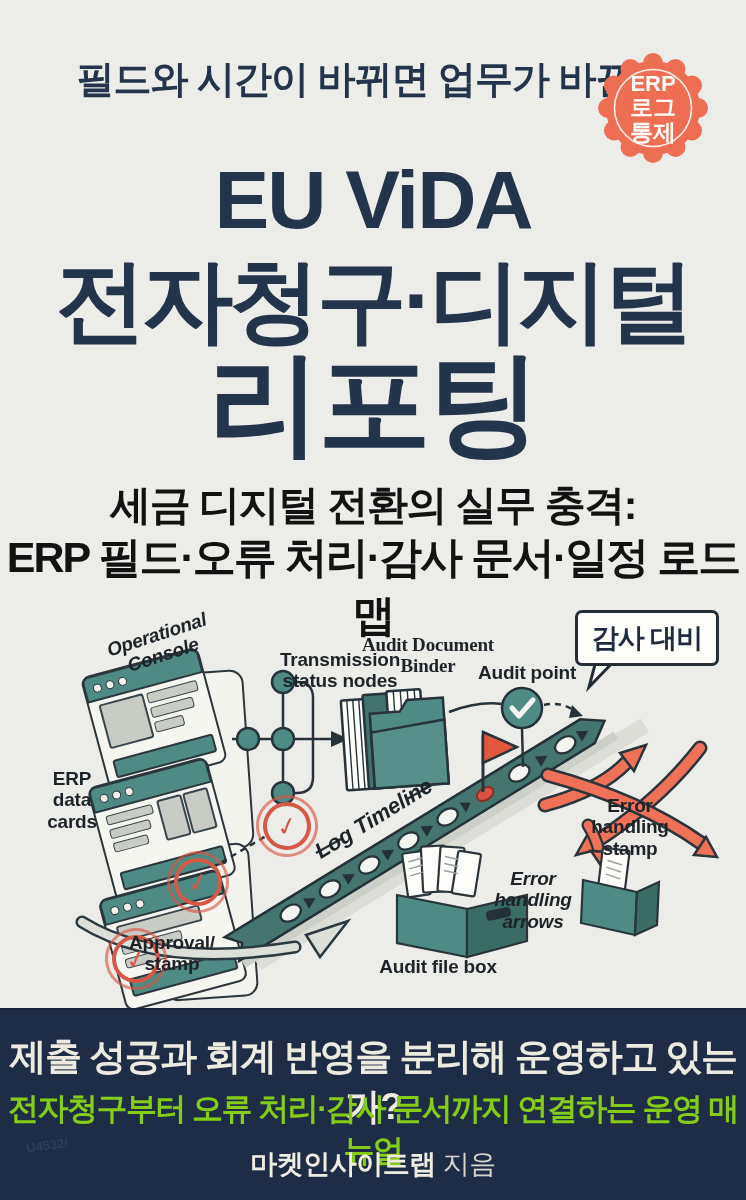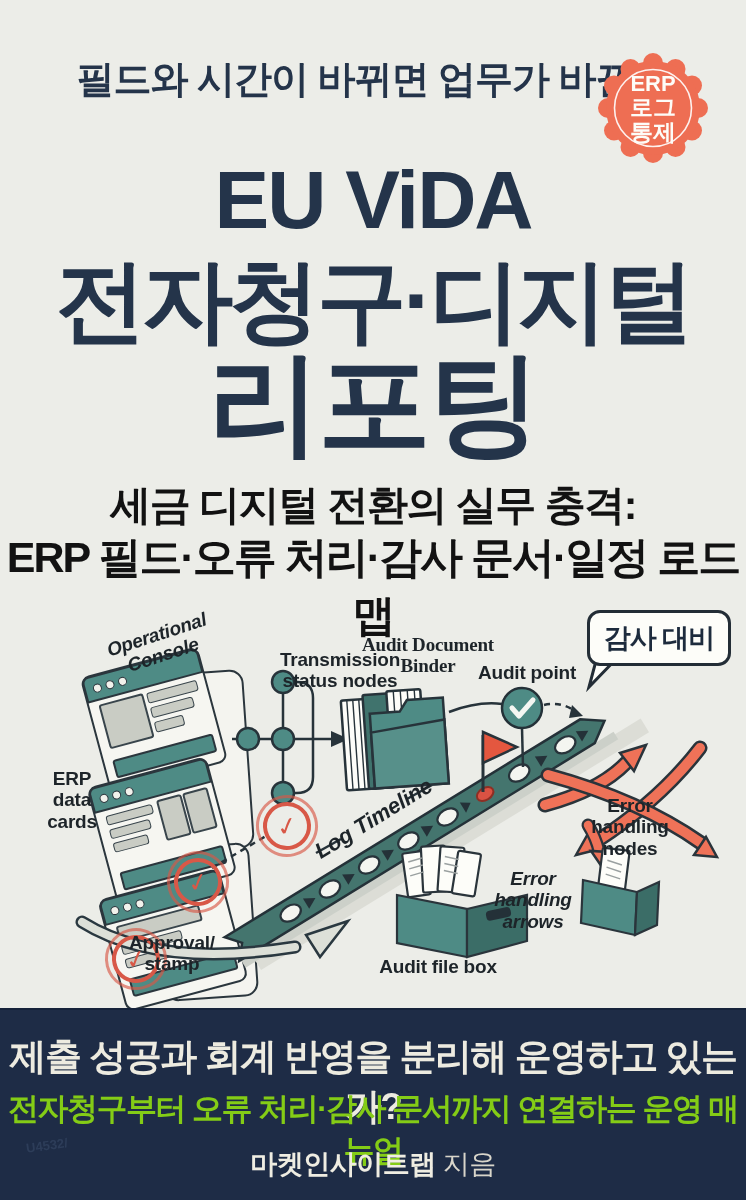--- a/index.html
+++ b/index.html
@@ -32,22 +32,22 @@
        white-space:pre-line;letter-spacing:-0.2px;transform:translate(-50%,-50%);}
   .panel{background:#f4f4ef;border:2.5px solid #2b363d;border-radius:14px;}
   .card{background:#f6f6f1;border:2.5px solid #2b363d;border-radius:9px;}
   .chead{position:absolute;left:-1px;top:-1px;right:-1px;height:22px;background:#4e8b85;
          border:2px solid #2b363d;border-radius:7px 7px 0 0;display:flex;align-items:center;gap:4px;padding-left:7px;}
   .dot{width:7px;height:7px;border-radius:50%;border:1.8px solid #2b363d;background:#f2f2ec;}
   .gblk{position:absolute;background:#c9ccc4;border:2px solid #39454c;border-radius:3px;}
   .gbar{position:absolute;background:#c9ccc4;border:1.8px solid #39454c;border-radius:3px;}
   .tbar{position:absolute;background:#4e8b85;border:2px solid #2b363d;border-radius:3px;}
   .bubble{left:575px;top:15px;width:138px;height:50px;background:#fdfdf9;border:3px solid #232d36;
-          border-radius:13px;display:flex;align-items:center;justify-content:center;
-          font-size:27px;font-weight:800;color:#1d2b3d;letter-spacing:-1px;margin-left:12px;}
+          border-radius:7px;display:flex;align-items:center;justify-content:center;
+          font-size:27px;font-weight:800;color:#1d2b3d;letter-spacing:-1px;}
   .stamp{width:56px;height:56px;border:3px solid rgba(216,88,71,.65);border-radius:50%;
          display:flex;align-items:center;justify-content:center;transform:rotate(-14deg);}
   .stamp-in{width:40px;height:40px;border:4px solid #d85847;border-radius:50%;
             display:flex;align-items:center;justify-content:center;
             color:#d85847;font-size:25px;font-weight:800;}
   
   .footer{position:absolute;left:0;top:1008px;width:746px;height:192px;background:#1e2c46;border-top:2px solid #15223a;}
   .foot-head{top:22px;font-size:37px;font-weight:800;color:#edebe0;letter-spacing:-1.5px;}
   .foot-sub{top:78px;font-size:31px;font-weight:700;color:#84cc16;letter-spacing:-1.5px;}
   .foot-author{top:136px;font-size:27px;color:#d8d5ca;letter-spacing:-0.5px;}
@@ -281,21 +281,21 @@
     <div class="lbl" style="left:428px;top:60px;font-family:Liberation Serif, serif;">Audit Document
 Binder</div>
     <div class="lbl" style="left:527px;top:78px;">Audit point</div>
     <div class="lbl" style="left:72px;top:205px;">ERP
 data
 cards</div>
     <div class="lbl" style="left:172px;top:358px;">Approval/
 stamp</div>
     <div class="lbl" style="left:374px;top:224px;transform:translate(-50%,-50%) rotate(-31.5deg);font-style:italic;font-size:22px;">Log Timeline</div>
     <div class="lbl" style="left:630px;top:232px;">Error handling
-nodes</div>
+stamp</div>
     <div class="lbl" style="left:533px;top:305px;font-style:italic;">Error
 handling
 arrows</div>
     <div class="lbl" style="left:438px;top:372px;">Audit file box</div>
   </div>
 
   <div class="footer">
     <div class="abs ctr foot-head">제출 성공과 회계 반영을 분리해 운영하고 있는가?</div>
     <div class="abs ctr foot-sub">전자청구부터 오류 처리·감사 문서까지 연결하는 운영 매뉴얼</div>
     <div class="abs ctr foot-author">

